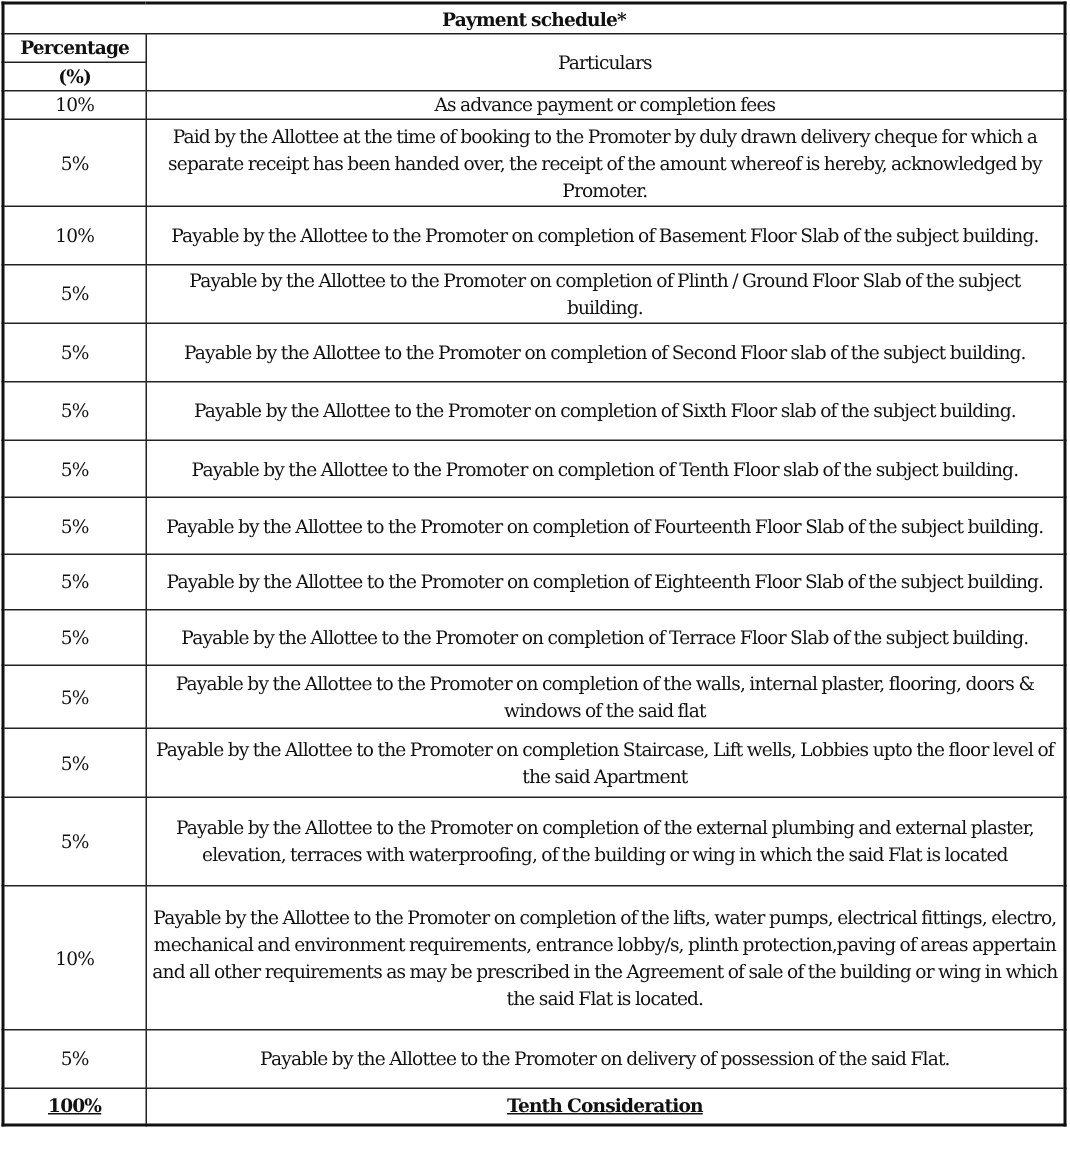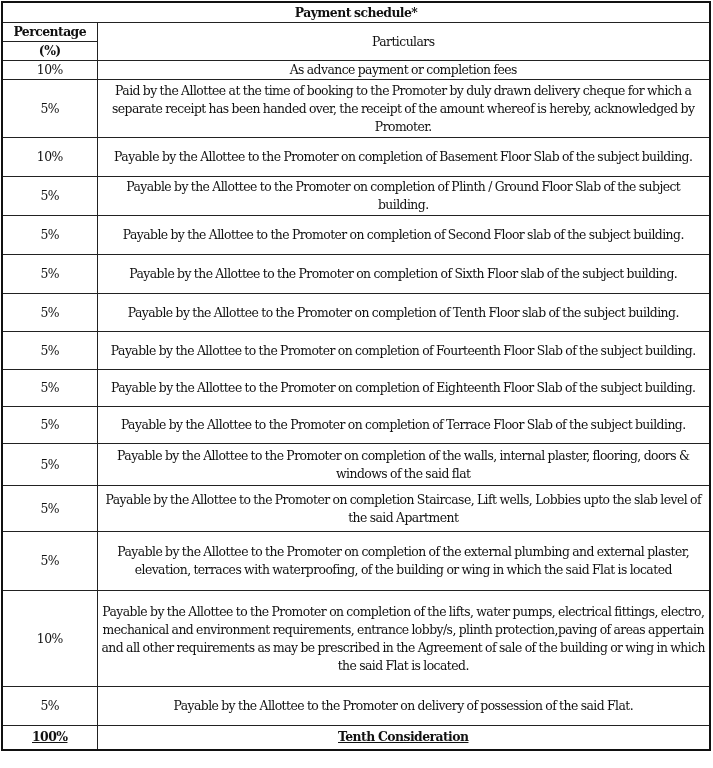--- a/index.html
+++ b/index.html
@@ -94,21 +94,21 @@
       <tr style="height:37px">
         <td class="pct">5%</td>
         <td>Payable by the Allottee to the Promoter on completion of Terrace Floor Slab of the subject building.</td>
       </tr>
       <tr style="height:42px">
         <td class="pct">5%</td>
         <td>Payable by the Allottee to the Promoter on completion of the walls, internal plaster, flooring, doors &amp; windows of the said flat</td>
       </tr>
       <tr style="height:46px">
         <td class="pct">5%</td>
-        <td>Payable by the Allottee to the Promoter on completion Staircase, Lift wells, Lobbies upto the slab level of the said Apartment</td>
+        <td>Payable by the Allottee to the Promoter on completion Staircase, Lift wells, Lobbies upto the floor level of the said Apartment</td>
       </tr>
       <tr style="height:59px">
         <td class="pct">5%</td>
         <td>Payable by the Allottee to the Promoter on completion of the external plumbing and external plaster, elevation, terraces with waterproofing, of the building or wing in which the said Flat is located</td>
       </tr>
       <tr style="height:96px">
         <td class="pct">10%</td>
         <td>Payable by the Allottee to the Promoter on completion of the lifts, water pumps, electrical fittings, electro, mechanical and environment requirements, entrance lobby/s, plinth protection,paving of areas appertain and all other requirements as may be prescribed in the Agreement of sale of the building or wing in which the said Flat is located.</td>
       </tr>
       <tr style="height:39px">

